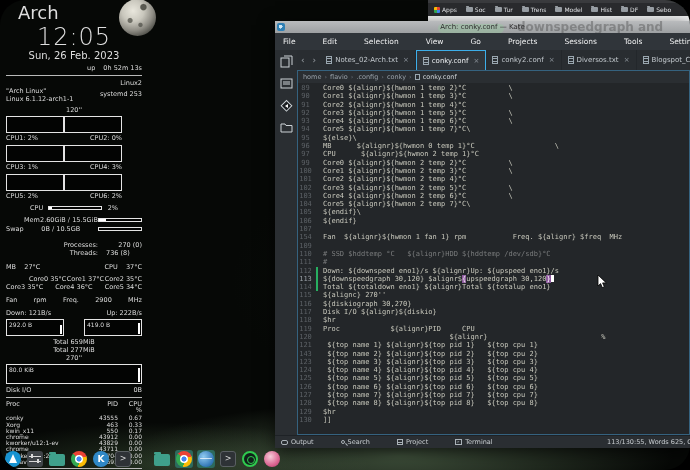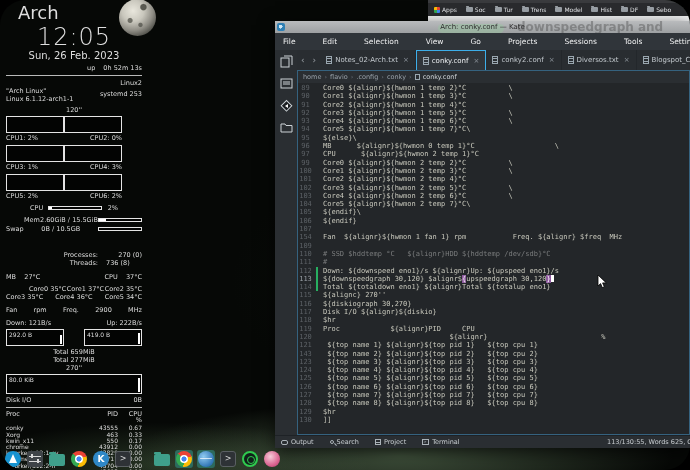--- a/index.html
+++ b/index.html
@@ -81,21 +81,21 @@
   .eline{display:flex;height:8.31px;line-height:8.4px;}
   .ln{width:18px;flex:0 0 18px;text-align:center;color:#5c6océ166;color:#5c6166;padding-right:3px;}
   .eline.cur .ln{color:#9aa0a6;}
   .mbar{width:2px;flex:0 0 2px;}
   .mbar.mod{background:#27ae60;}
   .code{white-space:pre;color:#c9c9bd;padding-left:5px;}
   .code .pre{white-space:pre;}
   .cmt{color:#7a7c7d;}
   .brk{background:#8e5a9e;color:#fff;}
   .caret{display:inline-block;width:3px;height:7px;background:#fff;vertical-align:-1px;}
-  .statusbar{height:13px;background:#2a2e32;border-top:1px solid #1e2226;display:flex;align-items:center;gap:16px;padding:0 6px;flex:0 0 13px;position:relative;overflow:hidden;}
+  .statusbar{height:13px;background:#2a2e32;border-top:1px solid #1e2226;display:flex;align-items:center;gap:27px;padding:0 6px;flex:0 0 13px;position:relative;overflow:hidden;}
   .sitem{display:flex;align-items:center;gap:3px;font-size:6.5px;color:#c8cdd1;}
   .si{display:inline-block;}
   .si-bubble{width:7px;height:5px;border:1px solid #aab2b8;border-radius:2px;}
   .si-mag{width:4px;height:4px;border:1px solid #aab2b8;border-radius:50%;position:relative;}
   .si-mag::after{content:"";position:absolute;left:3px;top:3px;width:3px;height:1px;background:#aab2b8;transform:rotate(45deg);}
   .si-proj{width:6px;height:6px;border:1px solid #aab2b8;background:linear-gradient(#aab2b8 1px,transparent 1px) 0 2px/6px 6px no-repeat;}
   .si-term{width:7px;height:6px;border:1px solid #aab2b8;font-size:4px;color:#aab2b8;line-height:4px;text-align:left;}
   .spos{position:absolute;left:332px;font-size:6.5px;color:#c8cdd1;white-space:nowrap;}
   
   .dock{position:absolute;left:4px;bottom:2px;height:19px;display:flex;align-items:center;gap:4px;}
@@ -189,21 +189,21 @@
           <i style="width:17%;"></i>
         </span>
     </div>
     <div class="row" style="margin-top:1px;">
       <span>Swap</span>
       <span>0B / 10.5GB</span>
       <span class="bar" style="width:44px;">
           <i style="width:0;"></i>
         </span>
     </div>
-    <div class="rowr" style="margin-top:18px;">
+    <div class="rowr" style="margin-top:8px;">
       <span>Processes:</span>
       <span style="width:36px;text-align:right;">270 (0)</span>
     </div>
     <div class="rowr">
       <span>Threads:</span>
       <span style="width:36px;text-align:left;">736 (8)</span>
     </div>
     <div class="row" style="margin-top:6px;">
       <span><span>MB</span>&nbsp;&nbsp;&nbsp;&nbsp;<span>27°C</span></span>
       <span><span>CPU</span>&nbsp;&nbsp;&nbsp;&nbsp;<span>37°C</span></span>

